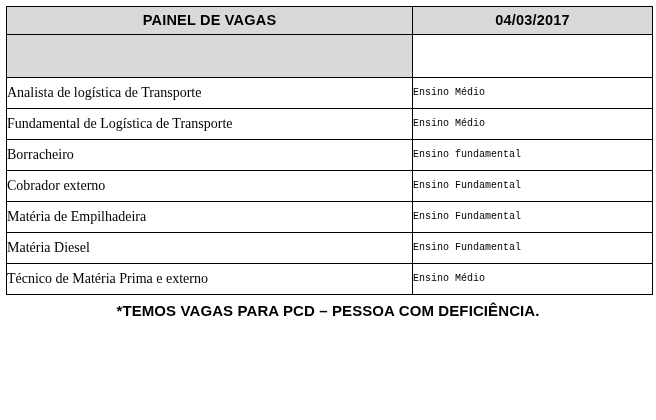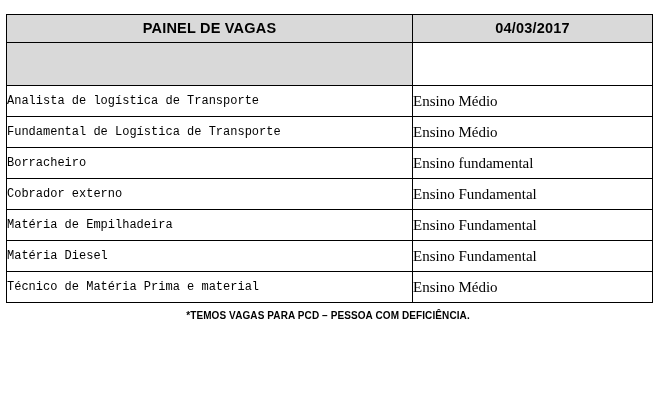--- a/index.html
+++ b/index.html
@@ -12,21 +12,21 @@
     height: 420px;
     font-family: "Liberation Serif", serif;
     color: #000000;
     overflow: hidden;
   }
   .page {
     position: relative;
     width: 656px;
     height: 300px;
     box-sizing: border-box;
-    padding: 14px 6px 0 6px;
+    padding: 6px 6px 0 6px;
   }
   table.vagas {
     border-collapse: collapse;
     width: 644px;
     table-layout: fixed;
     margin: 0 auto;
   }
   table.vagas td, table.vagas th {
     border: 1px solid #000000;
     padding: 0;
@@ -46,43 +46,43 @@
     line-height: 27px;
   }
   .spacer-row td {
     background: #d9d9d9;
     height: 42px;
   }
   .spacer-row td.col-esc {
     background: #ffffff;
   }
   .cargo {
-    font-family: Liberation Mono, monospace;
-    font-size: 12px;
+    font-family: Liberation Serif, serif;
+    font-size: 14px;
     height: 30px;
     line-height: 30px;
     padding-left: 9px;
     white-space: nowrap;
     overflow: hidden;
   }
   .esc {
-    font-family: Liberation Serif, serif;
-    font-size: 15px;
+    font-family: Liberation Mono, monospace;
+    font-size: 10px;
     height: 30px;
     line-height: 30px;
     padding-left: 9px;
     white-space: nowrap;
     overflow: hidden;
   }
   .footnote {
     margin-top: 7px;
     text-align: center;
     font-family: "Liberation Sans", sans-serif;
     font-weight: bold;
-    font-size: 10px;
+    font-size: 15px;
     letter-spacing: .1px;
   }
 </style>
 </head>
 <body>
 
 <div class="page">
 
   <table class="vagas">
     <tbody>
@@ -114,21 +114,21 @@
       </tr>
       <tr>
         <td class="col-cargo cargo">Matéria de Empilhadeira</td>
         <td class="col-esc esc">Ensino Fundamental</td>
       </tr>
       <tr>
         <td class="col-cargo cargo">Matéria Diesel</td>
         <td class="col-esc esc">Ensino Fundamental</td>
       </tr>
       <tr>
-        <td class="col-cargo cargo">Técnico de Matéria Prima e material</td>
+        <td class="col-cargo cargo">Técnico de Matéria Prima e externo</td>
         <td class="col-esc esc">Ensino Médio</td>
       </tr>
     </tbody>
   </table>
 
   <div class="footnote">*TEMOS VAGAS PARA PCD – PESSOA COM DEFICIÊNCIA.</div>
 
 </div>
 
 </body></html>

